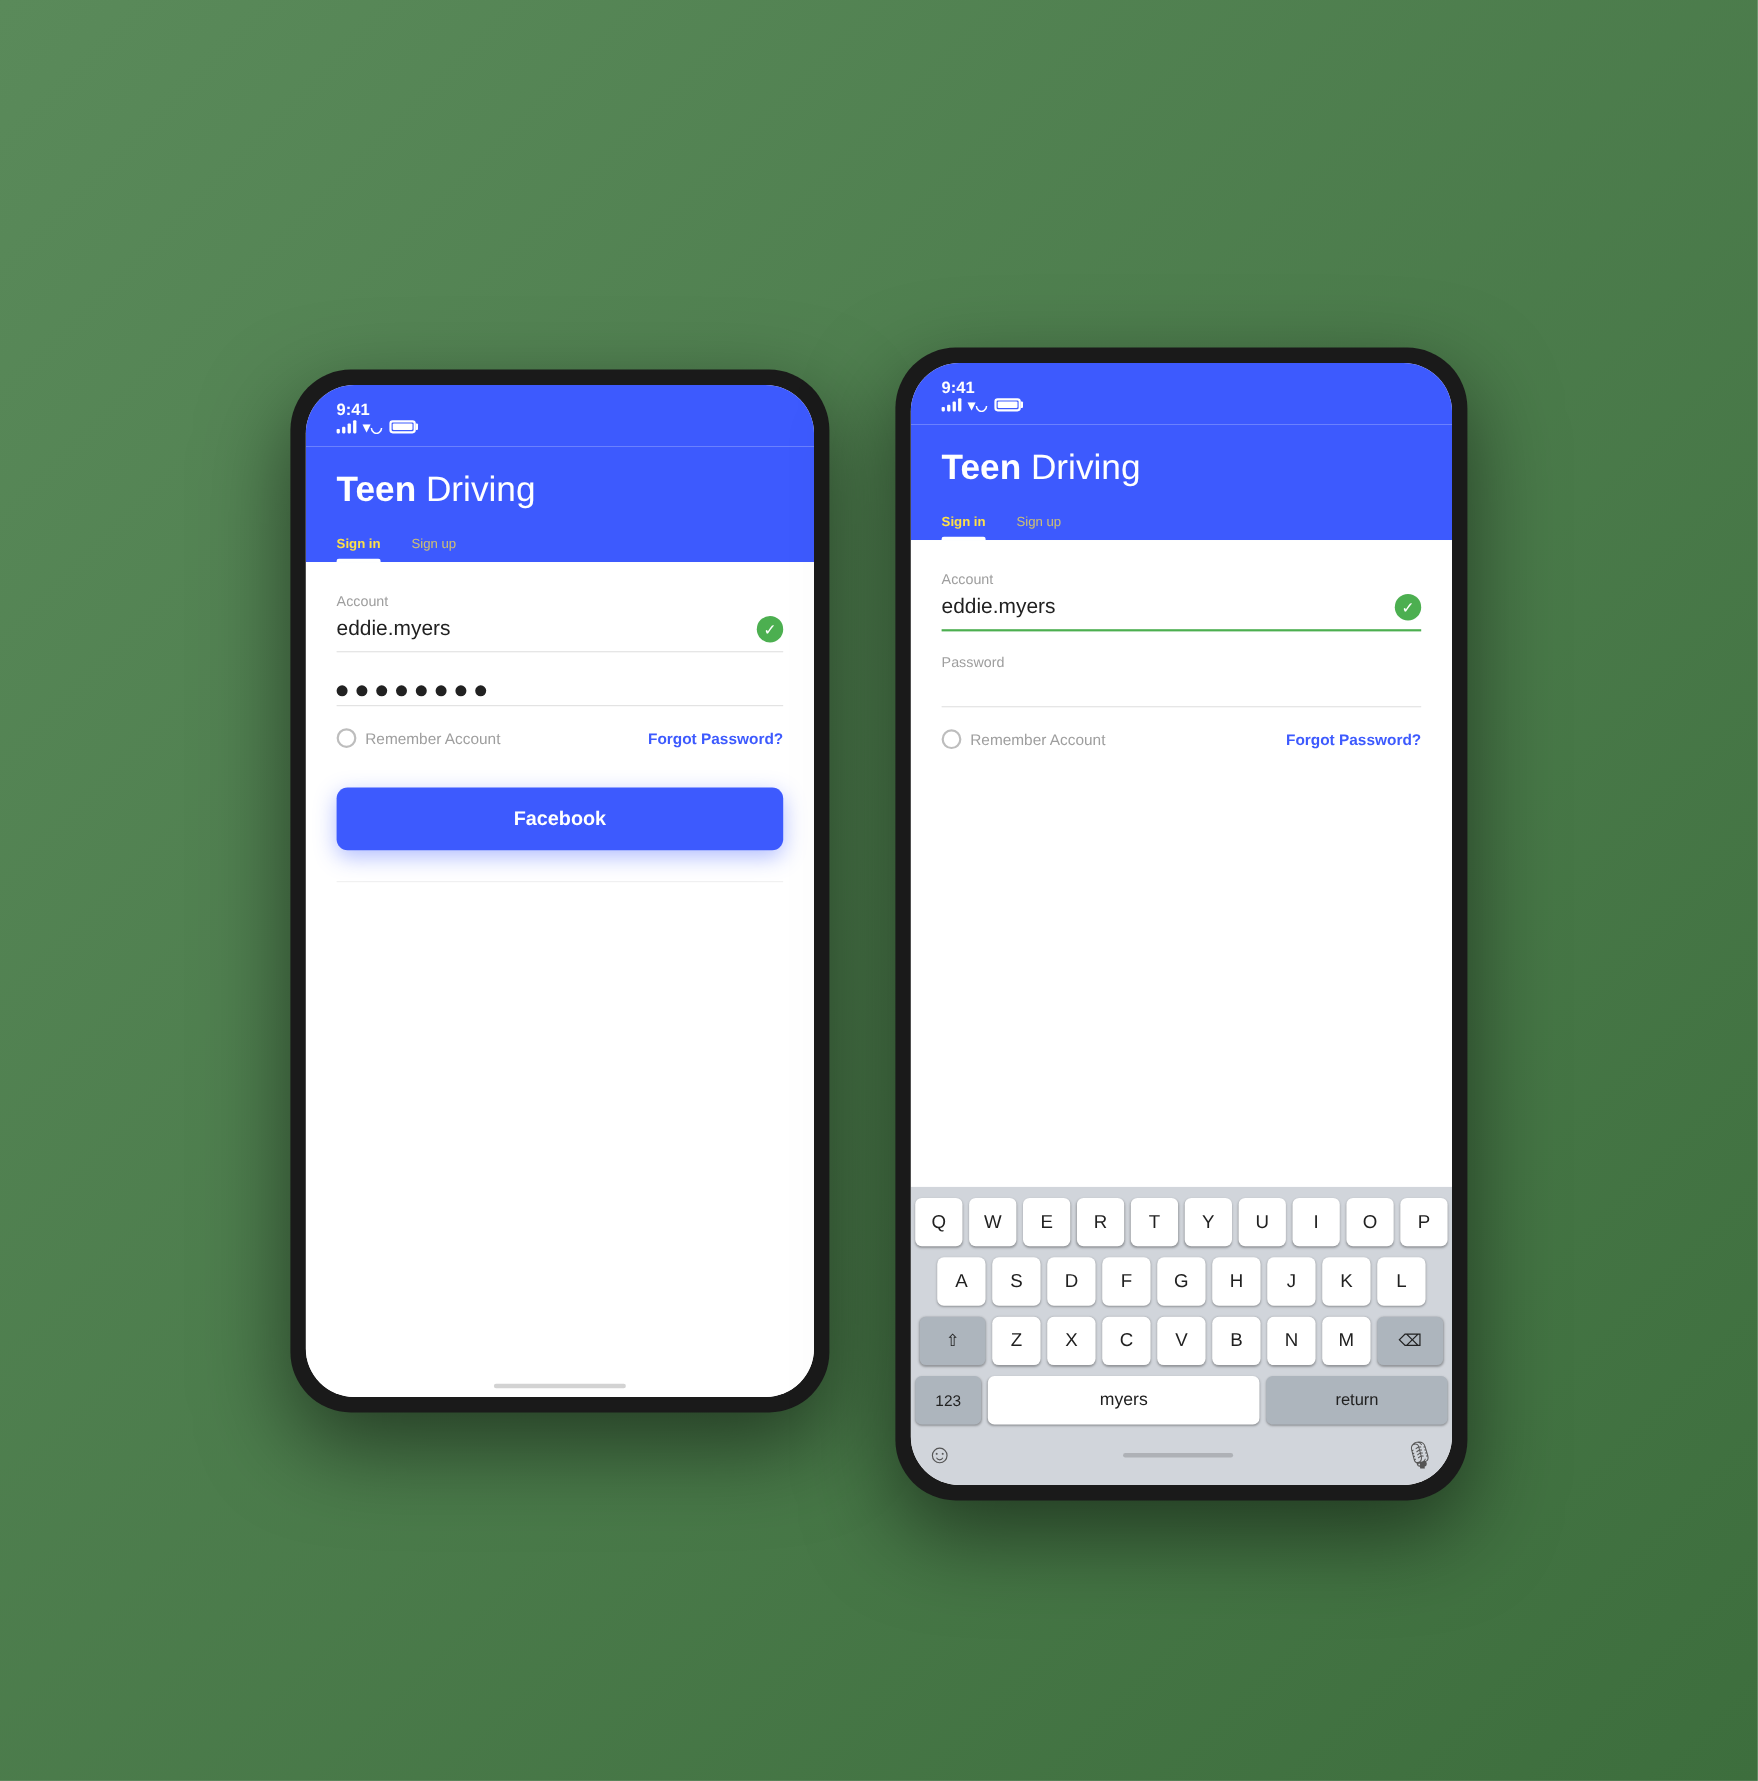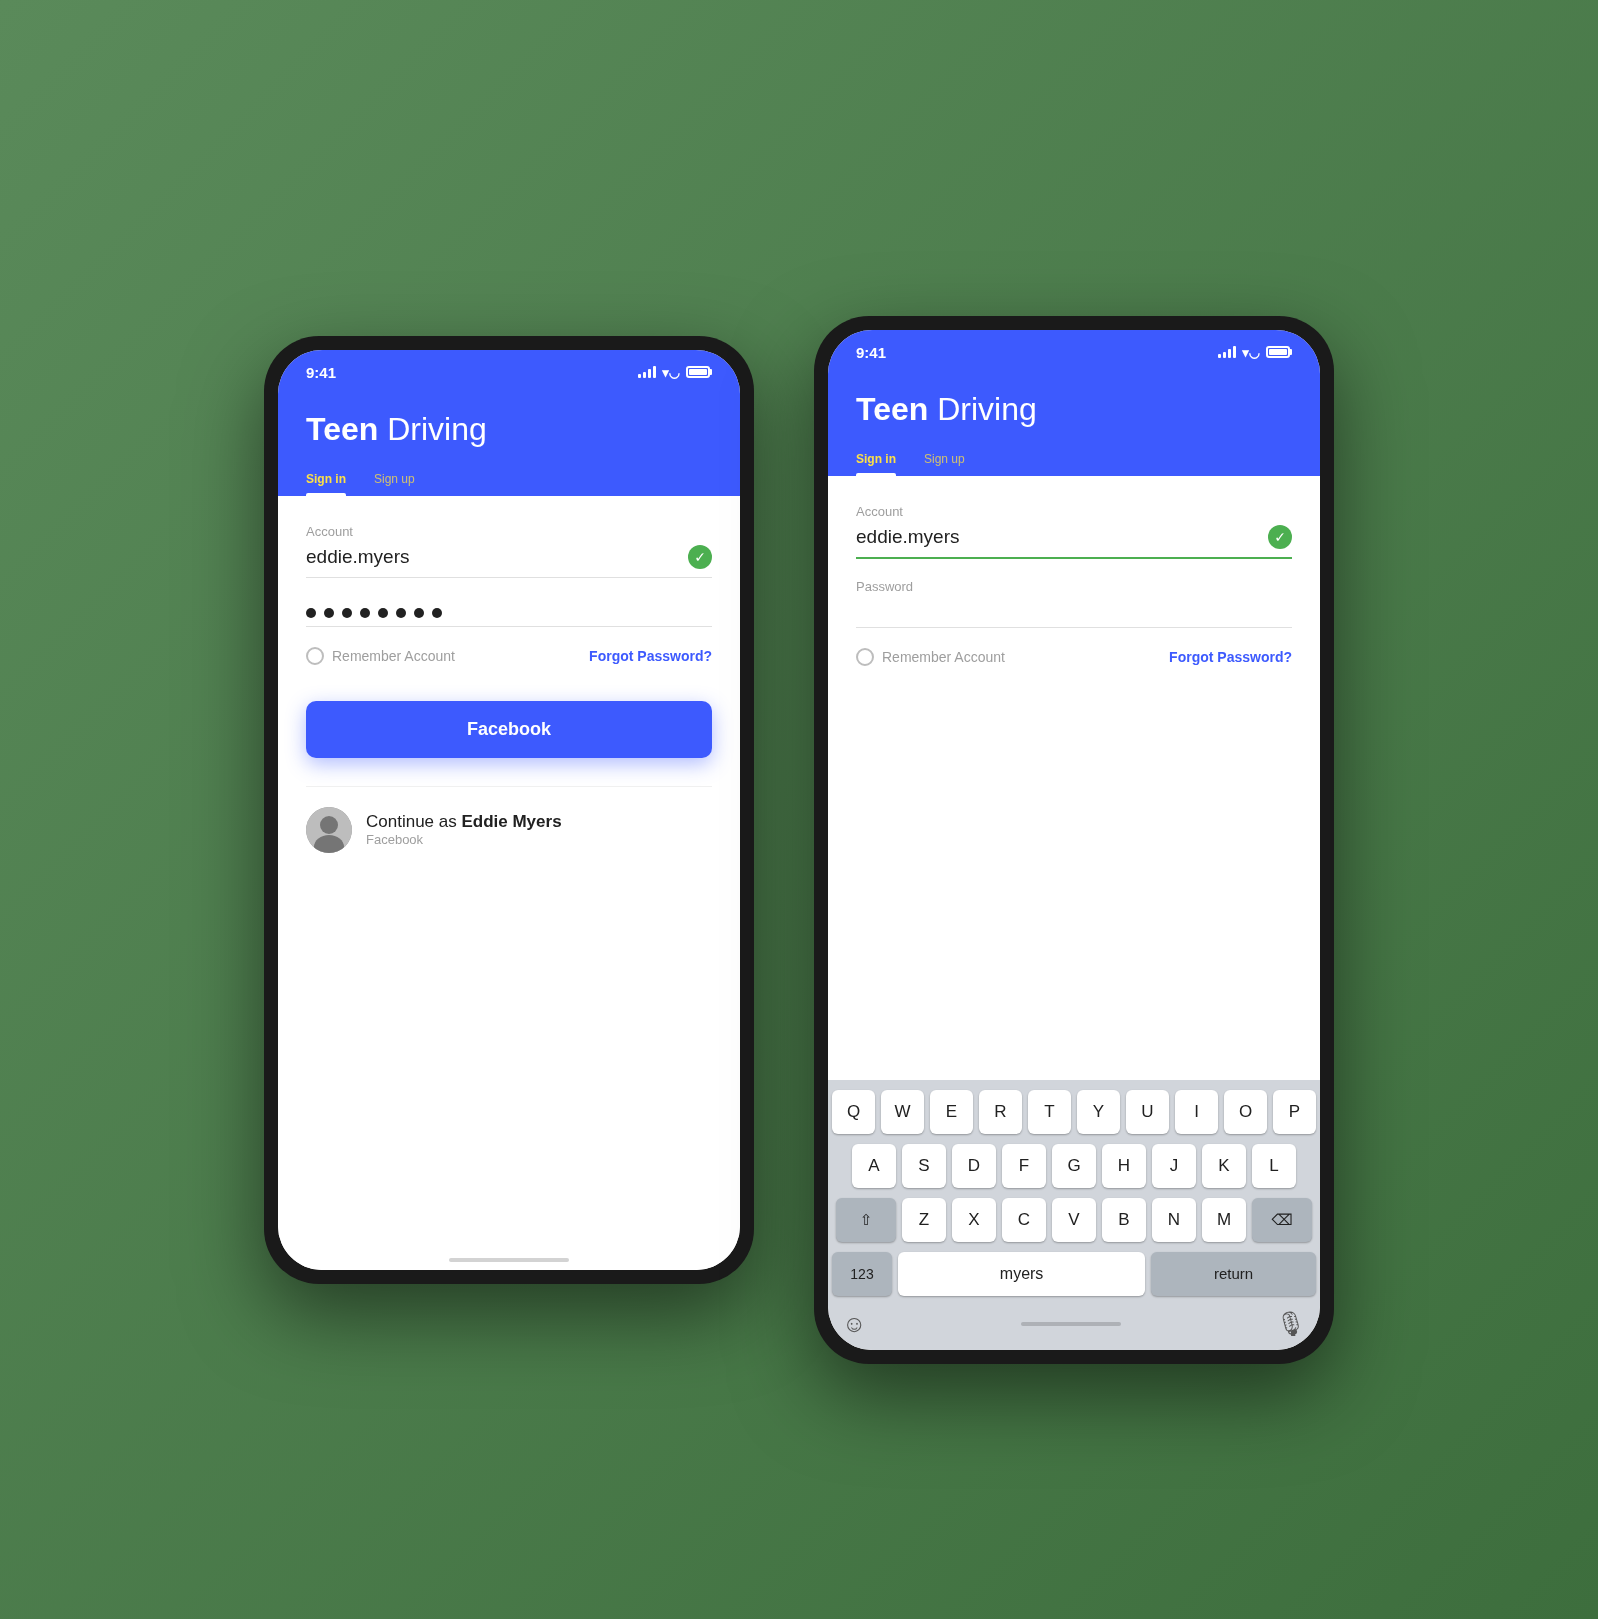--- a/index.html
+++ b/index.html
@@ -49,26 +49,27 @@
     }
     .phone-2 .phone-inner {
       width: 492px;
       height: 1020px;
     }
 
     
     .status-bar {
       background: #3d5afe;
       display: flex;
-      align-items: center;
+      align-items: flex-start;
       justify-content: space-between;
       padding: 14px 28px 10px;
       color: white;
       font-size: 15px;
       font-weight: 600;
+      flex-direction: column;
     }
 
     .status-right {
       display: flex;
       align-items: center;
       gap: 6px;
     }
 
     
     .signal-bars {
@@ -468,35 +469,20 @@
             <div class="radio-circle"></div>
             <span class="remember-text">Remember Account</span>
           </div>
           <span class="forgot-link">Forgot Password?</span>
         </div>
 
         <button class="continue-btn">Facebook</button>
 
         <div class="divider"></div>
 
-        <div class="facebook-row">
-          <div class="avatar">
-            <svg viewBox="0 0 46 46" class="person-svg">
-              <circle cx="23" cy="23" r="23" fill="#bdbdbd"></circle>
-              <circle cx="23" cy="18" r="9" fill="#757575"></circle>
-              <ellipse cx="23" cy="40" rx="15" ry="12" fill="#757575"></ellipse>
-            </svg>
-          </div>
-          <div class="facebook-info">
-            <div class="facebook-name">
-              <span>Continue as </span><strong>Eddie Myers</strong>
-            </div>
-            <div class="facebook-sub">Facebook</div>
-          </div>
-        </div>
       </div>
 
       <div class="home-indicator">
         <div class="home-bar"></div>
       </div>
 
     </div>
   </div>
 </div>
 

